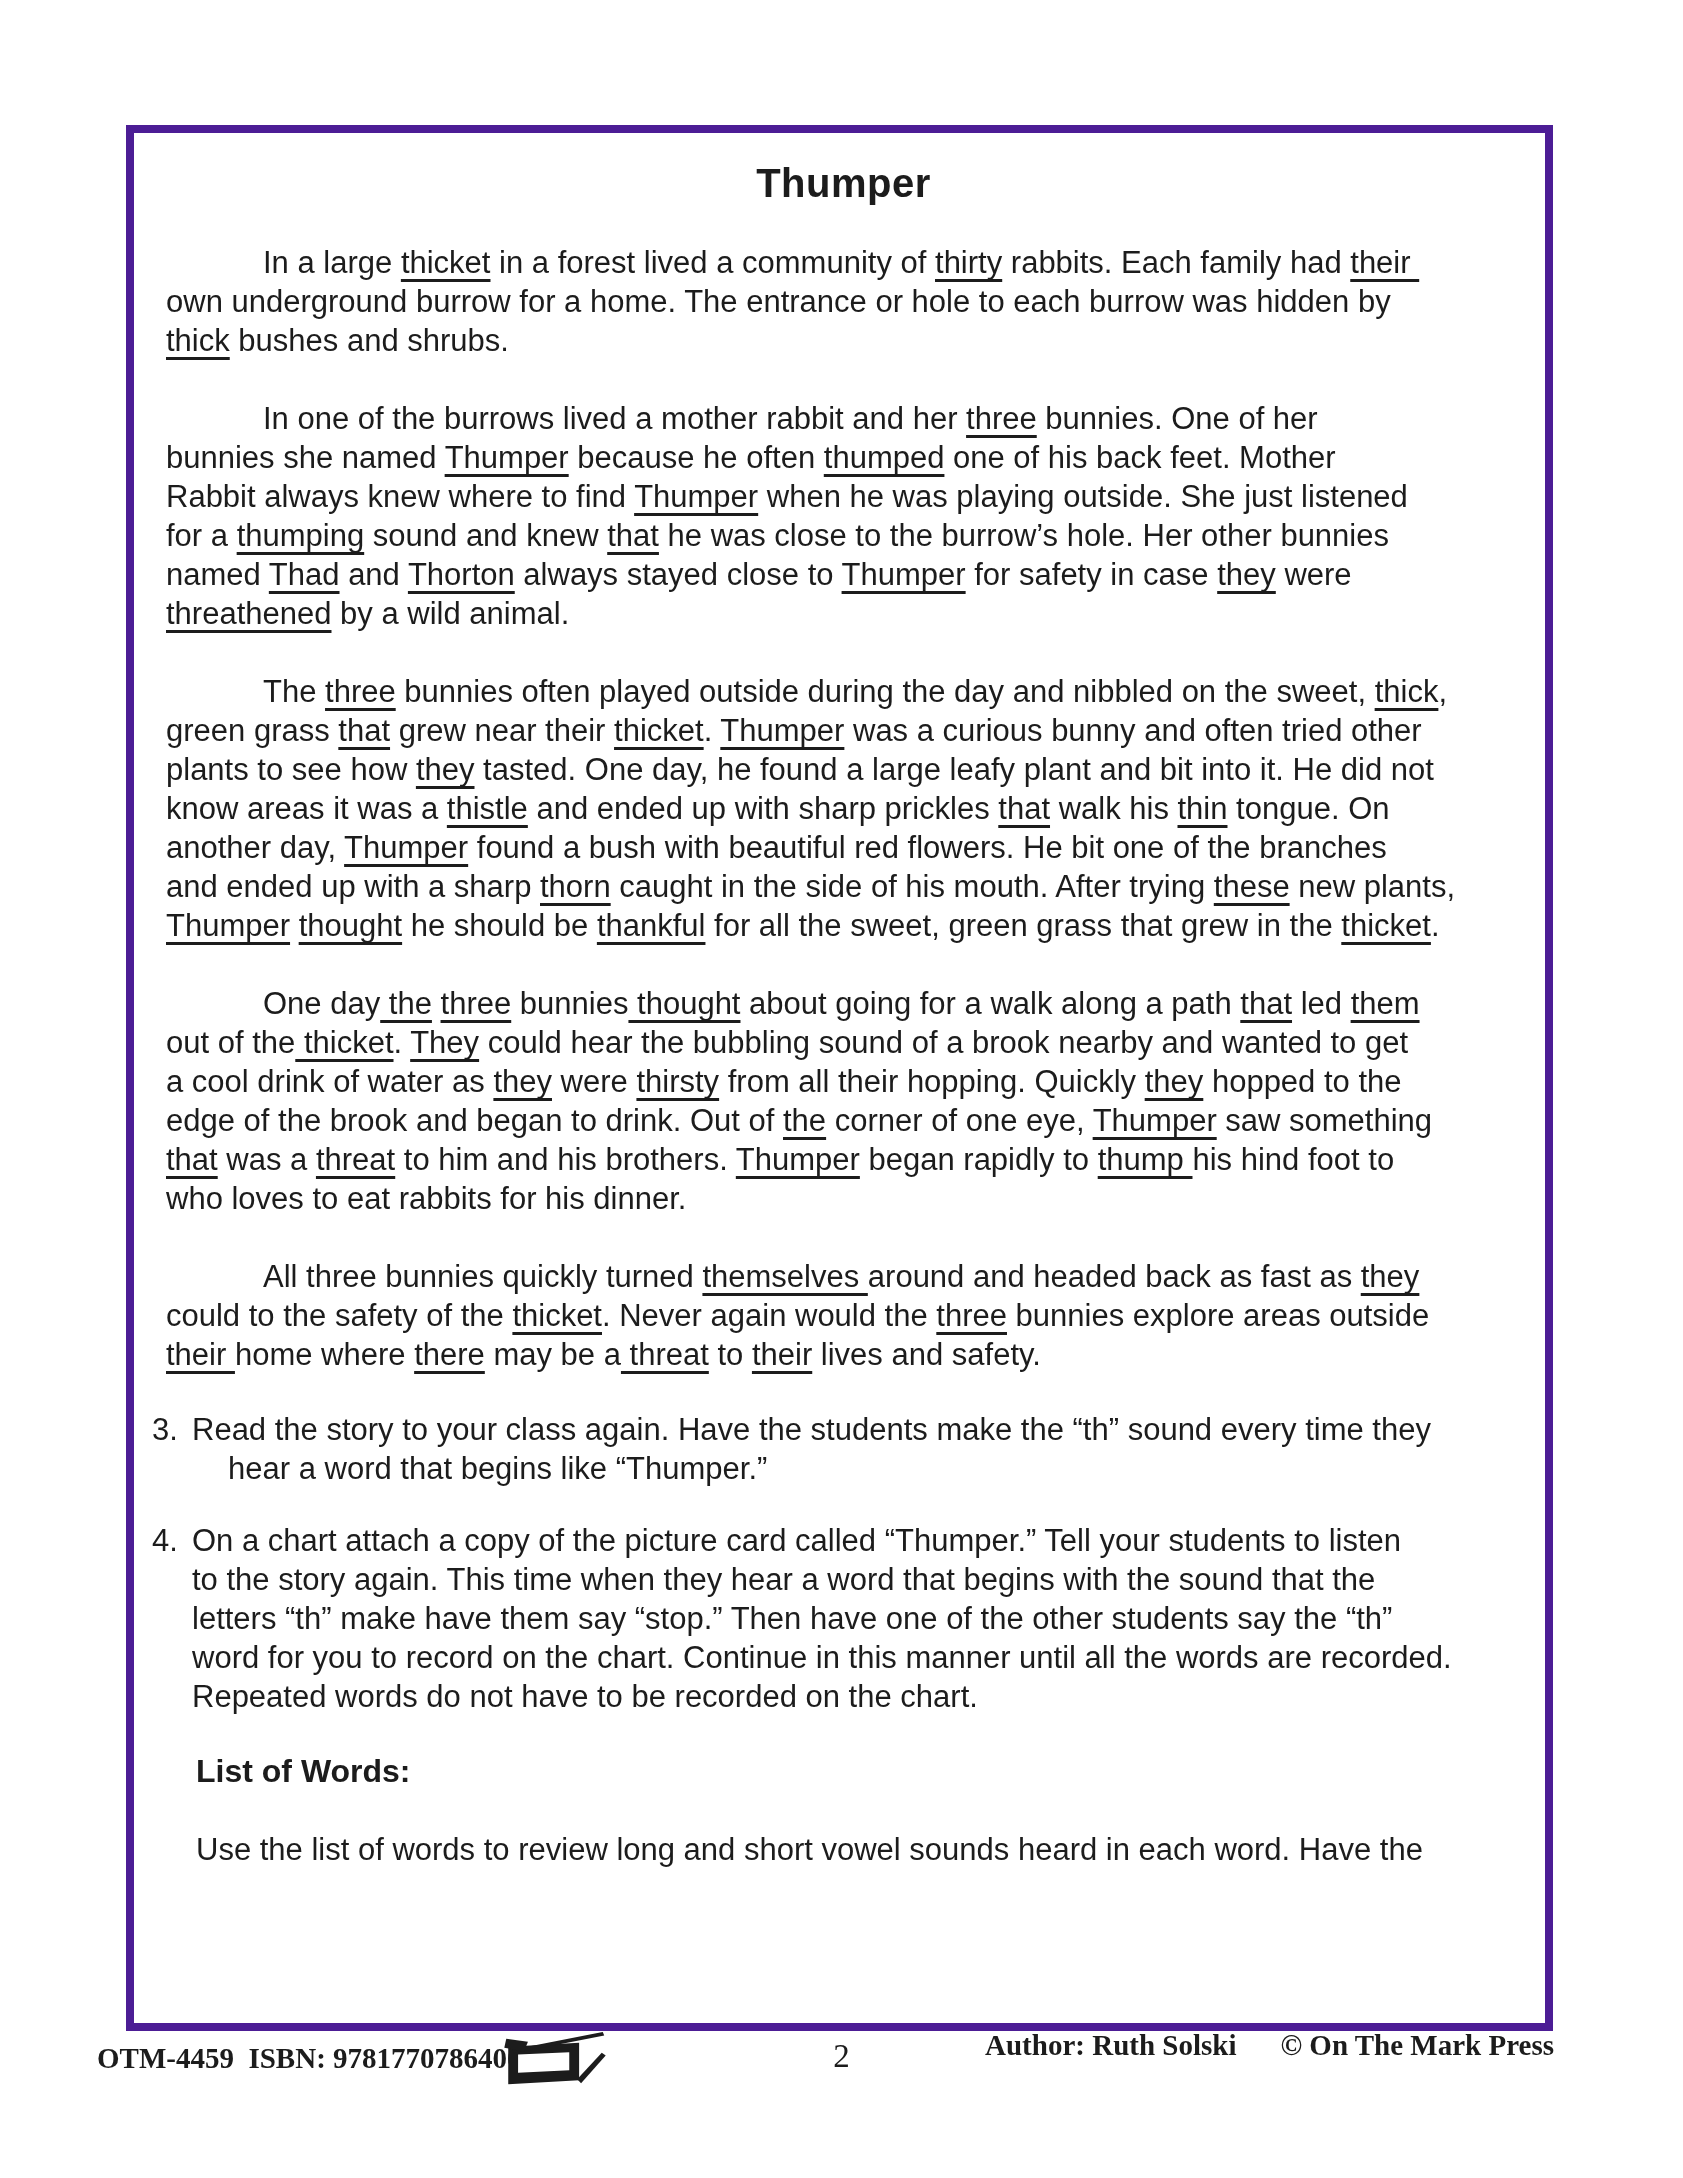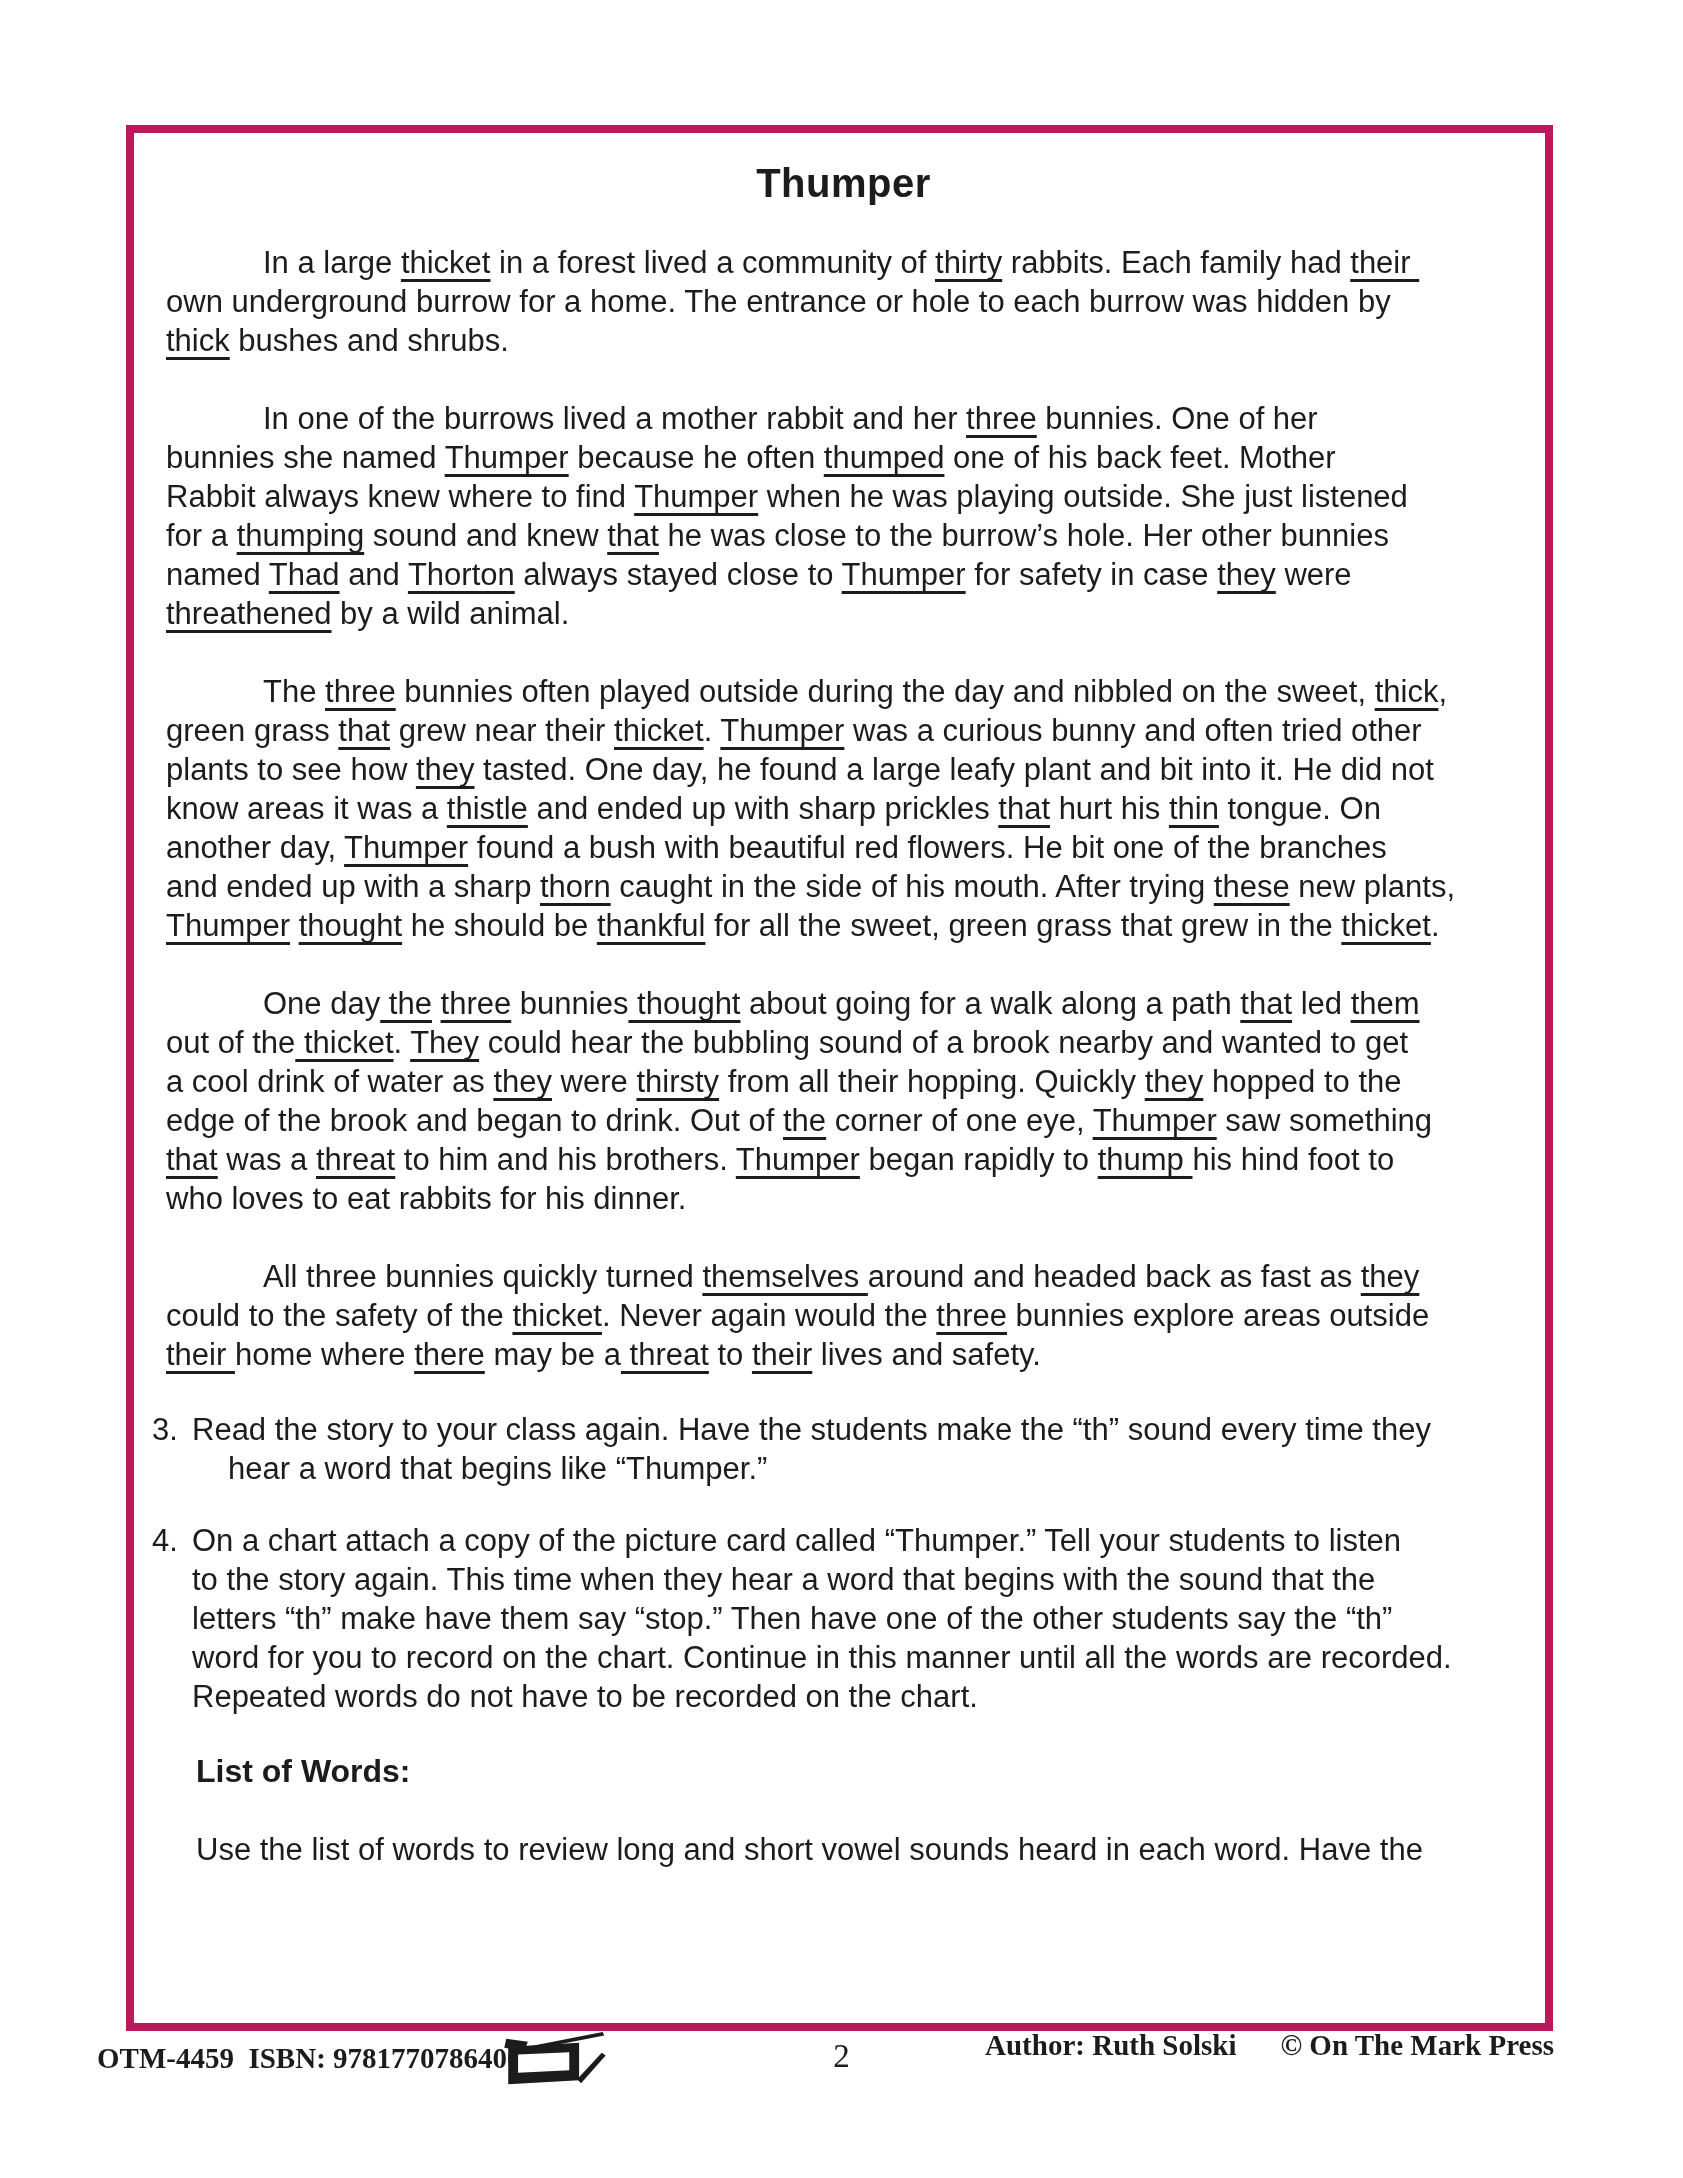--- a/index.html
+++ b/index.html
@@ -5,21 +5,21 @@
   html,body{margin:0;padding:0;}
   body{
     width:1683px;height:2178px;position:relative;
     background:#ffffff;color:#1c1c1c;
     font-family:"Liberation Sans", sans-serif;
     overflow:hidden;
   }
   .page-box{
     position:absolute;left:126px;top:125px;
     width:1411px;height:1890px;
-    border:8px solid #be185d;
+    border:8px solid #4c1d95;
     box-sizing:content-box;
     background:#ffffff;
   }
   .box-content{
     padding:26px 24px 0 32px;
   }
   .story-title{
     text-align:center;
     font-weight:bold;
     font-size:40px;
@@ -92,21 +92,21 @@
         <div class="tline"><span>bunnies she named </span><span class="u">Thumper</span><span> because he often </span><span class="u">thumped</span><span> one of his back feet. Mother</span></div>
         <div class="tline"><span>Rabbit always knew where to find </span><span class="u">Thumper</span><span> when he was playing outside. She just listened</span></div>
         <div class="tline"><span>for a </span><span class="u">thumping</span><span> sound and knew </span><span class="u">that</span><span> he was close to the burrow’s hole. Her other bunnies</span></div>
         <div class="tline"><span>named </span><span class="u">Thad</span><span> and </span><span class="u">Thorton</span><span> always stayed close to </span><span class="u">Thumper</span><span> for safety in case </span><span class="u">they</span><span> were</span></div>
         <div class="tline"><span class="u">threathened</span><span> by a wild animal.</span></div>
       </div>
     <div class="story-par">
         <div class="tline"><span>The </span><span class="u">three</span><span> bunnies often played outside during the day and nibbled on the sweet, </span><span class="u">thick</span><span>,</span></div>
         <div class="tline"><span>green grass </span><span class="u">that</span><span> grew near their </span><span class="u">thicket</span><span>. </span><span class="u">Thumper</span><span> was a curious bunny and often tried other</span></div>
         <div class="tline"><span>plants to see how </span><span class="u">they</span><span> tasted. One day, he found a large leafy plant and bit into it. He did not</span></div>
-        <div class="tline"><span>know areas it was a </span><span class="u">thistle</span><span> and ended up with sharp prickles </span><span class="u">that</span><span> hurt his </span><span class="u">thin</span><span> tongue. On</span></div>
+        <div class="tline"><span>know areas it was a </span><span class="u">thistle</span><span> and ended up with sharp prickles </span><span class="u">that</span><span> walk his </span><span class="u">thin</span><span> tongue. On</span></div>
         <div class="tline"><span>another day, </span><span class="u">Thumper</span><span> found a bush with beautiful red flowers. He bit one of the branches</span></div>
         <div class="tline"><span>and ended up with a sharp </span><span class="u">thorn</span><span> caught in the side of his mouth. After trying </span><span class="u">these</span><span> new plants,</span></div>
         <div class="tline"><span class="u">Thumper</span><span> </span><span class="u">thought</span><span> he should be </span><span class="u">thankful</span><span> for all the sweet, green grass that grew in the </span><span class="u">thicket</span><span>.</span></div>
       </div>
     <div class="story-par">
         <div class="tline"><span>One day</span><span class="u"> the</span><span> </span><span class="u">three</span><span> bunnies</span><span class="u"> thought</span><span> about going for a walk along a path </span><span class="u">that</span><span> led </span><span class="u">them</span></div>
         <div class="tline"><span>out of the</span><span class="u"> thicket</span><span>. </span><span class="u">They</span><span> could hear the bubbling sound of a brook nearby and wanted to get</span></div>
         <div class="tline"><span>a cool drink of water as </span><span class="u">they</span><span> were </span><span class="u">thirsty</span><span> from all their hopping. Quickly </span><span class="u">they</span><span> hopped to the</span></div>
         <div class="tline"><span>edge of the brook and began to drink. Out of </span><span class="u">the</span><span> corner of one eye, </span><span class="u">Thumper</span><span> saw something</span></div>
         <div class="tline"><span class="u">that</span><span> was a </span><span class="u">threat</span><span> to him and his brothers. </span><span class="u">Thumper</span><span> began rapidly to </span><span class="u">thump </span><span>his hind foot to</span></div>

